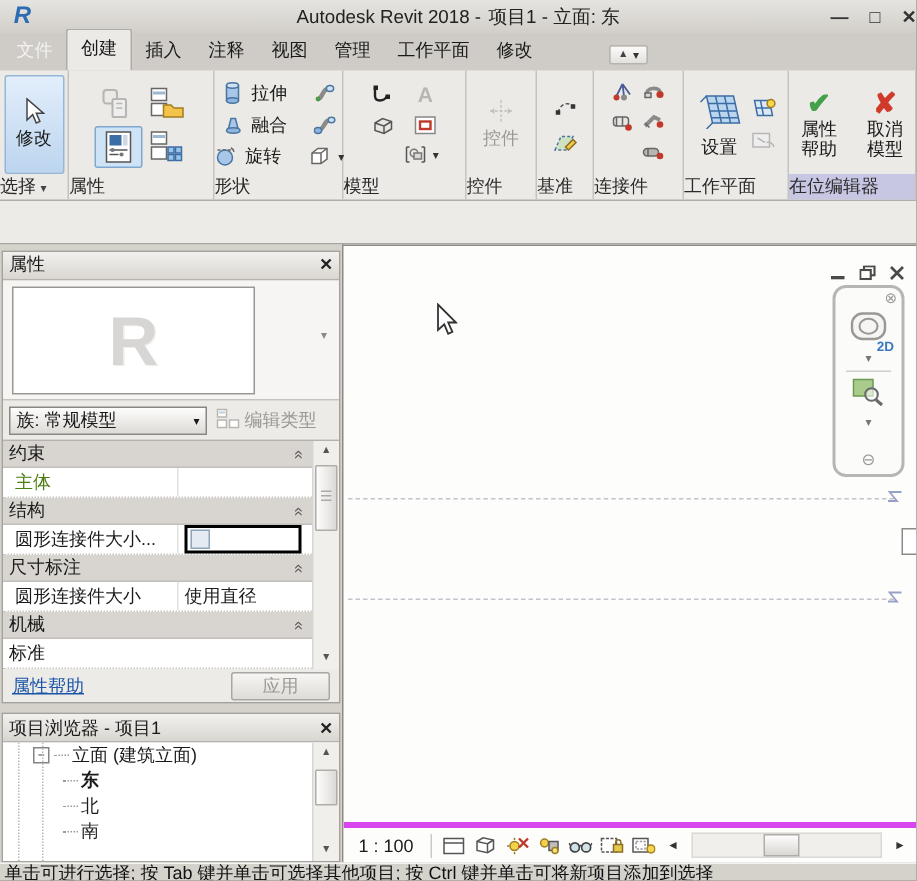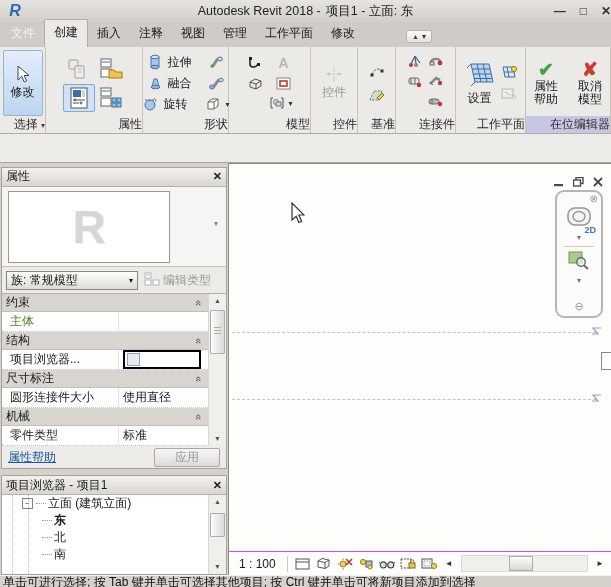--- a/index.html
+++ b/index.html
@@ -27,21 +27,21 @@
   .paneltoggle{margin-left:42px;margin-bottom:4px;display:flex;align-items:center;gap:3px;
     border:1px solid #b7b4ae;background:linear-gradient(#fbfbfa,#e3e1dd);border-radius:2px;
     padding:1px 5px;font-size:7px;color:#444;}
 
   
   .ribbon{position:absolute;left:0;top:47px;width:611px;height:87px;background:#eceae6;
     border-bottom:1px solid #b0ada8;display:flex;box-sizing:border-box;}
   .rpanel{position:relative;height:100%;border-right:1px solid #c6c3bd;display:flex;
     flex-direction:column;box-sizing:border-box;}
   .rbody{flex:1;display:flex;align-items:center;justify-content:center;gap:3px;padding:3px 2px 0 2px;}
-  .plabel{height:17px;line-height:16px;text-align:right;font-size:12px;color:#2a2a2a;white-space:nowrap;}
+  .plabel{height:17px;line-height:16px;text-align:left;font-size:12px;color:#2a2a2a;white-space:nowrap;font-family:Liberation Serif, serif;}
   .plabel .dd{font-size:8px;color:#444;}
   .plabel.hilite{background:#c7c7e4;}
   .bigbtn{display:flex;flex-direction:column;align-items:center;justify-content:center;
     border:1px solid transparent;border-radius:2px;gap:1px;}
   .modifybtn{width:38px;height:64px;background:linear-gradient(#e2eefb,#bcd5ef);
     border:1px solid #96b6d7;}
   .graybtn{color:#9a9894;}
   .biglabel{width:32px;text-align:center;line-height:13px;word-break:break-all;}
   .shaperow{display:flex;align-items:center;gap:4px;height:20px;}
   .shaperow .slabel{width:36px;}
@@ -117,21 +117,21 @@
     border:2px solid #b8b6b2;border-radius:9px;display:flex;flex-direction:column;align-items:center;}
   .navclose{align-self:flex-end;margin:1px 3px 0 0;font-size:10px;color:#9a9a9a;}
   .navdd{font-size:8px;color:#777;margin:2px 0;}
   .navhr{width:30px;border-top:1px solid #d0cec9;margin:2px 0;}
   .navminus{margin-top:auto;margin-bottom:3px;font-size:11px;color:#9a9a9a;}
   .levelline{position:absolute;left:3px;border-top:1px dashed #c3c3cb;}
   .levelend{position:absolute;width:12px;height:10px;}
   .elevtag{position:absolute;right:-2px;width:10px;height:16px;border:1px solid #8d8a85;background:#fff;}
   .cursor{position:absolute;}
   .viewbar{position:absolute;left:0;right:0;bottom:0;height:23px;display:flex;align-items:center;
-    gap:5px;padding:0 4px 0 10px;background:#fdfdfc;border-top:1px solid #d946ef;}
+    gap:5px;padding:0 4px 0 10px;background:#fdfdfc;border-top:4px solid #d946ef;}
   .scale{white-space:nowrap;margin-right:4px;}
   .vbsep{width:1px;height:16px;background:#ccc9c4;margin:0 2px;}
   .vbicon{width:16px;height:15px;display:inline-flex;align-items:center;justify-content:center;}
   .scrlbtn{font-size:8px;color:#333;padding:0 3px;}
   .hscroll{flex:1;height:15px;background:#f1efec;border:1px solid #dbd9d5;position:relative;}
   .hthumb{position:absolute;top:0;height:13px;width:22px;left:38%;
     background:linear-gradient(#fdfdfd,#d9d7d3);border:1px solid #b0ada8;}
 
   
   .statusbar{position:absolute;left:0;top:575px;width:611px;height:12px;background:#d5d2cc;
@@ -497,41 +497,40 @@
           </div>
           <div class="prow dim">
             <span class="lab">主体</span>
             <span class="val"></span>
           </div>
           <div class="ghead">
             <span>结构</span>
             <span class="chev">«</span>
           </div>
           <div class="prow">
-            <span class="lab">项目浏览器...</span>
+            <span class="lab">圆形连接件大小...</span>
             <span class="val">
               <span class="focuscell">
                 <span class="checkbox"></span>
               </span>
             </span>
           </div>
           <div class="ghead">
             <span>尺寸标注</span>
             <span class="chev">«</span>
           </div>
           <div class="prow">
             <span class="lab">圆形连接件大小</span>
             <span class="val">使用直径</span>
           </div>
           <div class="ghead">
             <span>机械</span>
             <span class="chev">«</span>
           </div>
           <div class="prow">
-            <span class="lab">零件类型</span>
             <span class="val">标准</span>
           </div>
           <div class="vscroll">
             <span class="arr" style="top:0">▲</span>
             <span class="thumb" style="top:16px;height:42px">
                 <span class="grip"></span>
               </span>
             <span class="arr" style="bottom:0">▼</span>
           </div>
         </div>

